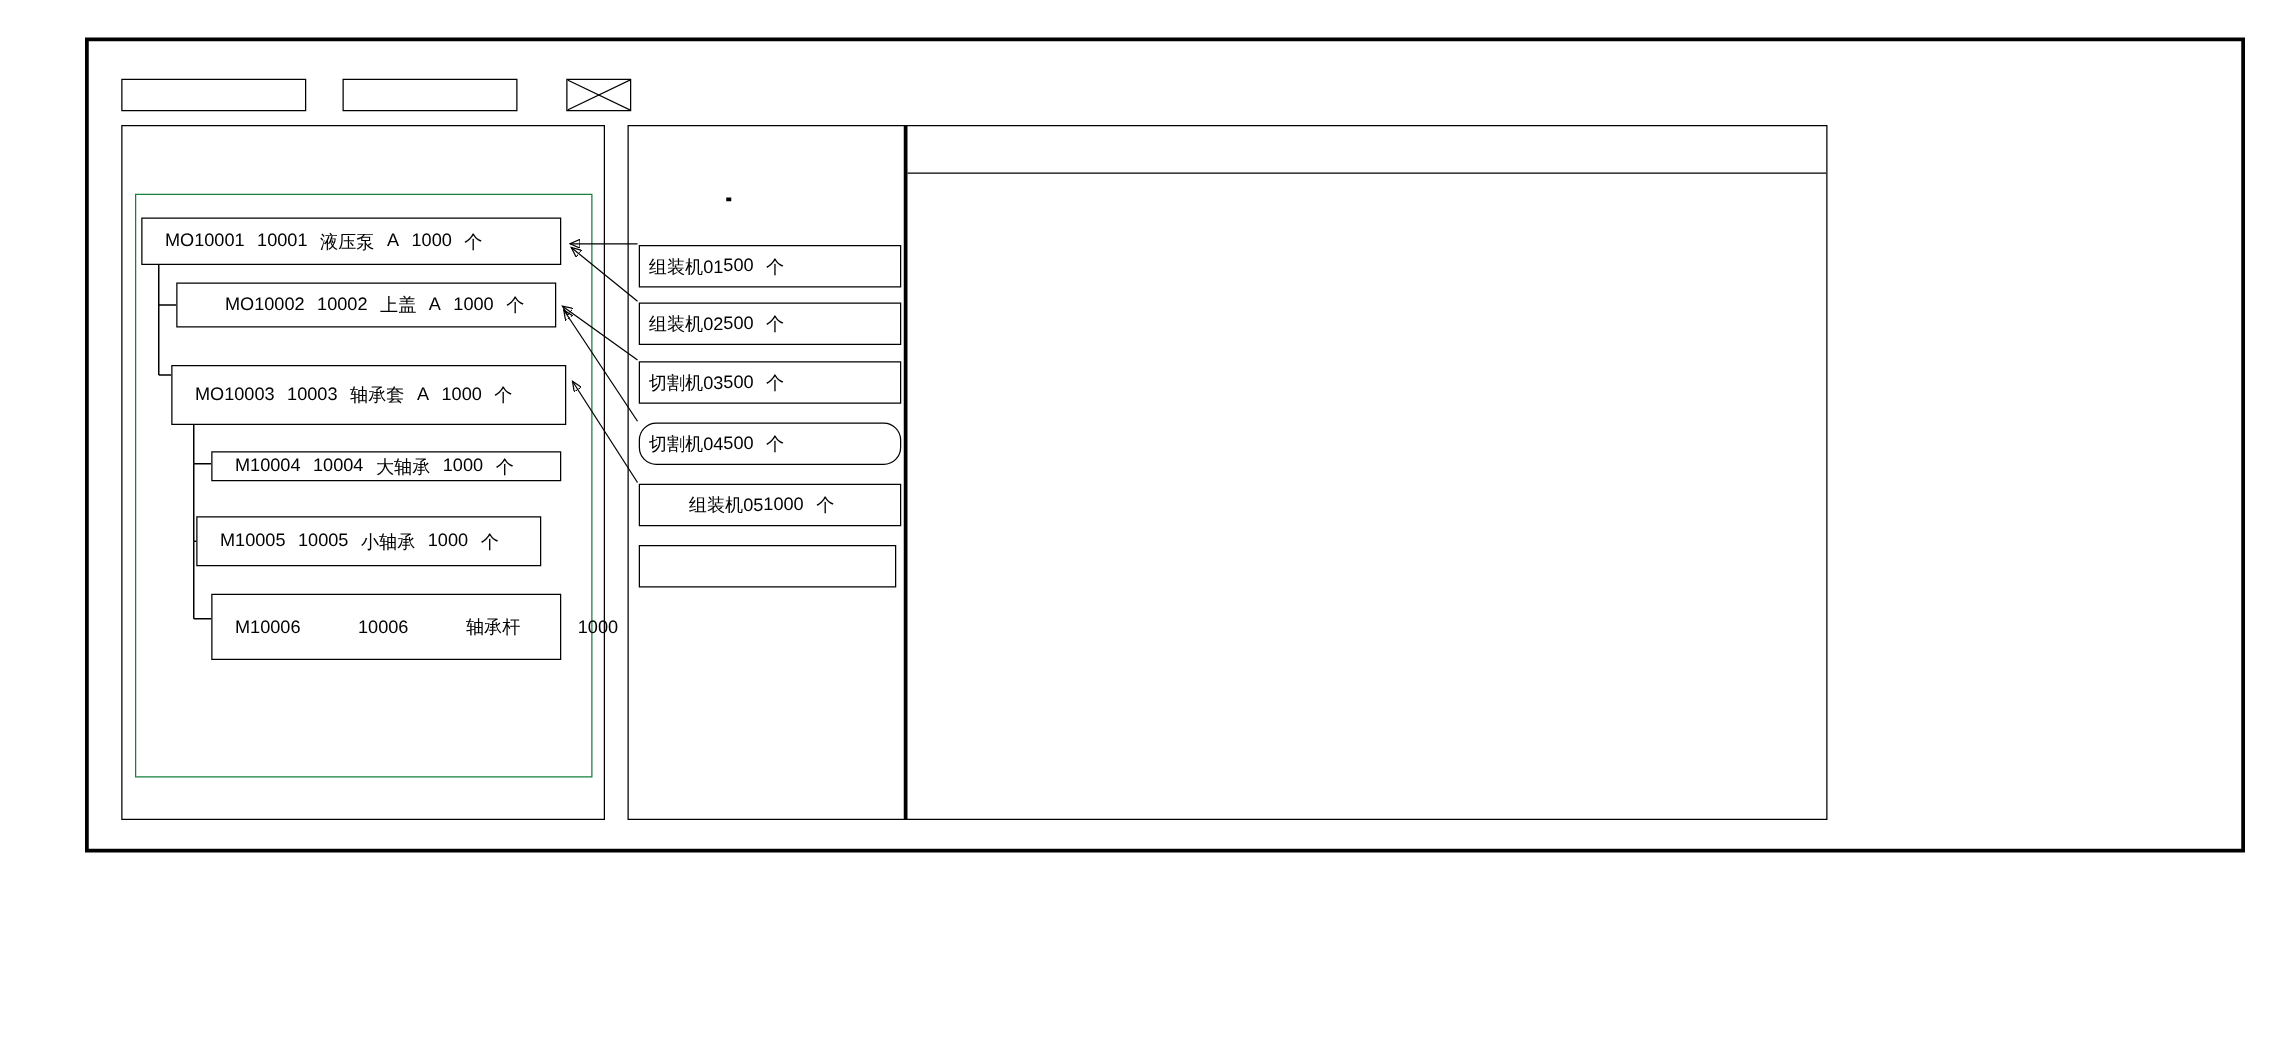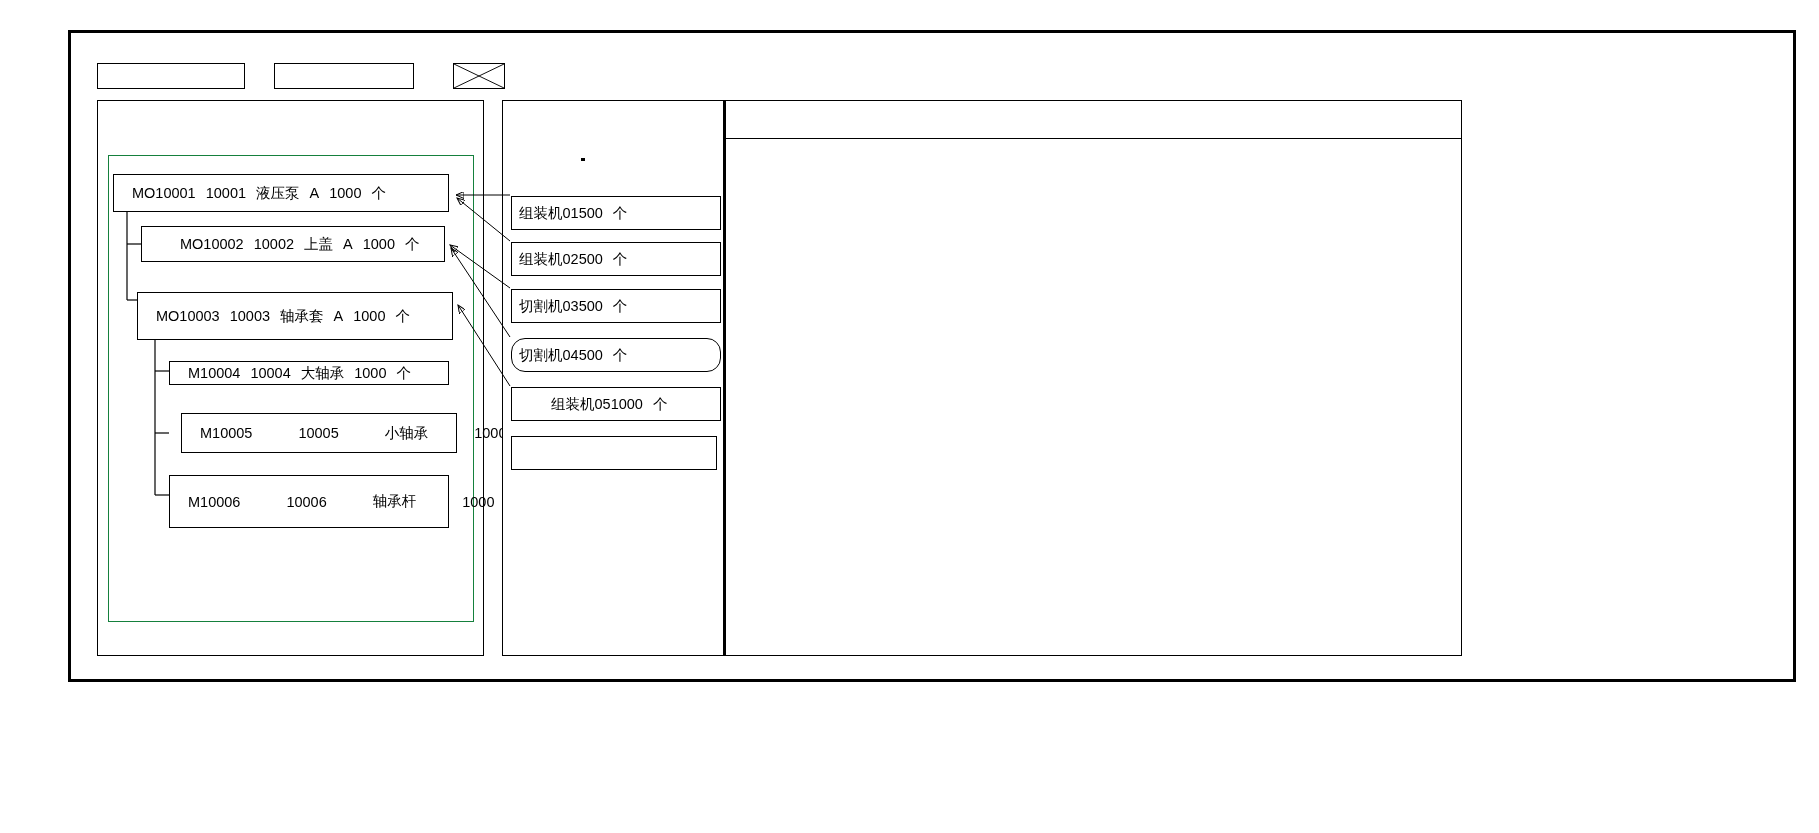--- a/index.html
+++ b/index.html
@@ -99,21 +99,21 @@
     white-space: nowrap;
   }
   .tree-node .cell { margin-right: 10px; }
   .tree-node .cell:first-child { margin-left: 18px; }
 
   
   #node-0 { left: 4px;  top: 18px;  width: 336px; height: 38px; }
   #node-1 { left: 32px; top: 70px;  width: 304px; height: 36px; padding-left: 20px; }
   #node-2 { left: 28px; top: 124px; width: 316px; height: 48px; margin-top: 12px; }
   #node-3 { left: 60px; top: 205px; width: 280px; height: 24px; }
-  #node-4 { left: 72px; top: 257px; width: 276px; height: 40px; gap: 36px; }
+  #node-4 { left: 48px; top: 257px; width: 276px; height: 40px; }
   #node-5 { left: 60px; top: 319px; width: 280px; height: 53px; gap: 36px; }
 
   
   #middle-panel {
     position: absolute;
     left: 431px;
     top: 67px;
     width: 222px;
     height: 556px;
     border: 1px solid #000000;

